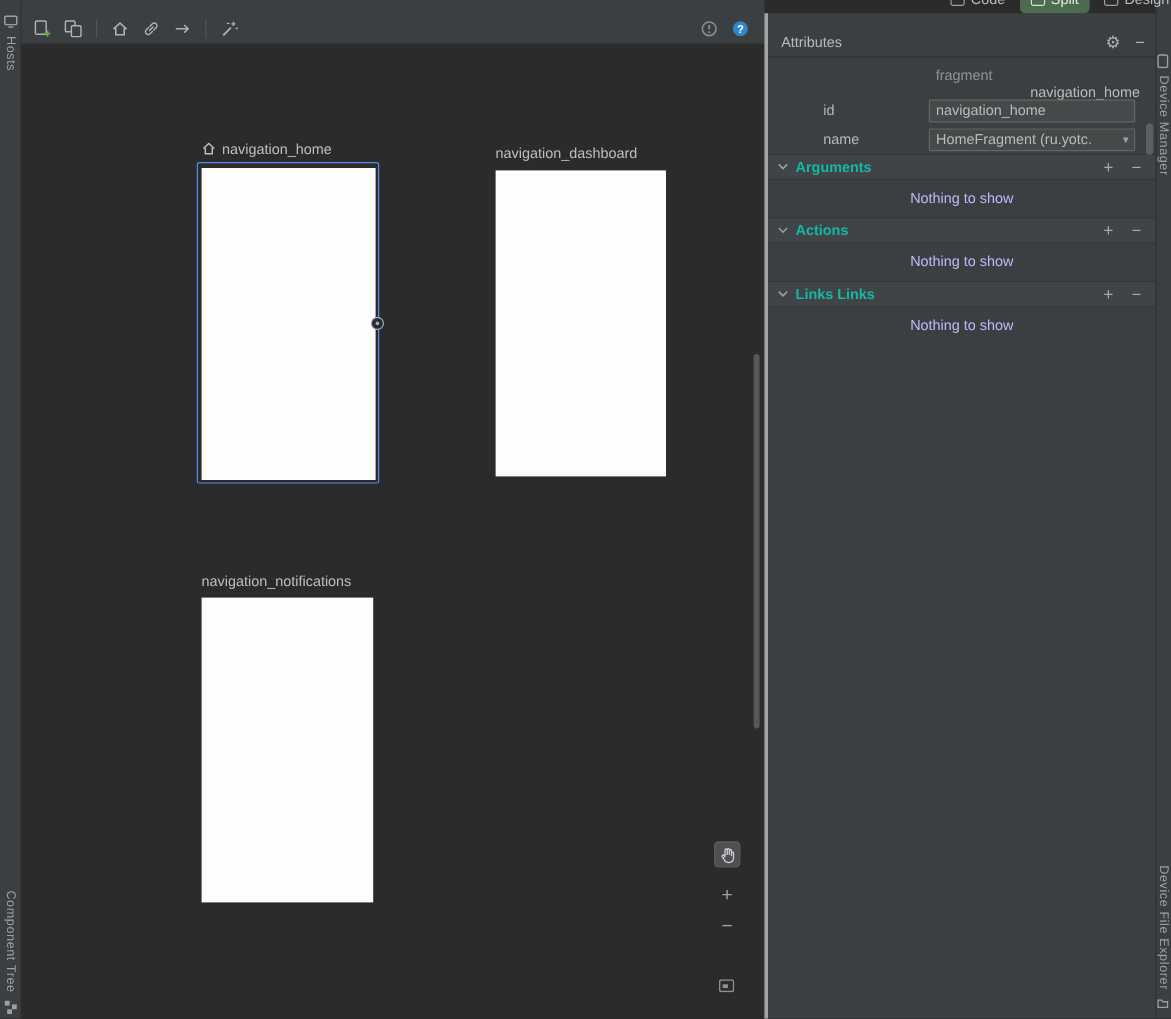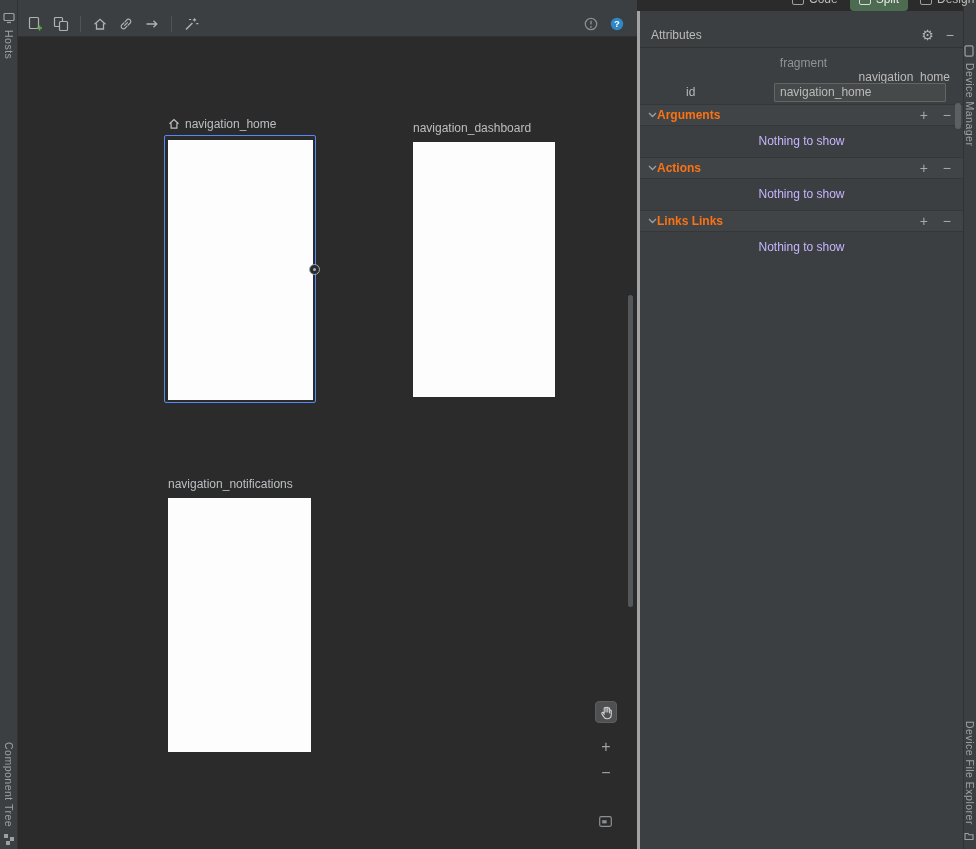--- a/index.html
+++ b/index.html
@@ -63,21 +63,21 @@
   .field-input { flex:1; height:19px; background:#45494a; border:1px solid #646464; color:#bbbbbb;
                  font-family:"Liberation Sans", sans-serif; font-size:12px; padding:0 5px; border-radius:1px; }
   .combo { flex:1; height:19px; background:#45494a; border:1px solid #646464; border-radius:1px; display:flex; align-items:center; padding:0 3px 0 5px; cursor:pointer; overflow:hidden; }
   .combo-text { flex:1; white-space:nowrap; overflow:hidden; color:#bbbbbb; }
   .combo-arrow { font-size:8px; color:#9da0a3; margin-left:3px; }
 
   .section { margin-top:0; }
   .section:first-of-type { margin-top:6px; }
   .section-header { height:22px; background:#414446; border-top:1px solid #343638; border-bottom:1px solid #343638;
                     display:flex; align-items:center; padding:0 12px 0 8px; cursor:pointer; }
-  .section-title { font-weight:bold; color:#f97316; font-size:12px; }
+  .section-title { font-weight:bold; color:#14b8a6; margin-left:6px; font-size:12px; }
   .section-header .hspacer { flex:1; }
   .sec-btn { background:none; border:none; color:#a7aaac; font-size:14px; line-height:14px; cursor:pointer; padding:0; }
   .sec-btn.plus { margin-right:15px; }
   .section-empty { height:31px; line-height:31px; text-align:center; color:#c4b5fd; font-size:12px; cursor:default; }
 
   .panel-scroll-thumb { position:absolute; right:2px; top:92px; width:6px; height:26px; background:#5d6062; border-radius:3px; cursor:pointer; }
 
   svg { display:block; }
 </style>
 </head>
@@ -216,20 +216,27 @@
         </svg>
       <span class="type-label">fragment</span>
       <span class="type-value">navigation_home</span>
     </div>
 
     <div class="fields">
       <div class="field-row">
         <span class="field-label">id</span>
         <input class="field-input" value="navigation_home" style="">
       </div>
+      <div class="field-row">
+        <span class="field-label">name</span>
+        <div class="combo">
+          <span class="combo-text">HomeFragment (ru.yotc.</span>
+          <span class="combo-arrow">▼</span>
+        </div>
+      </div>
     </div>
 
     <div class="section">
       <div class="section-header">
         <svg width="9" height="6" viewBox="0 0 9 6">
             <path d="M1 1l3.5 3.5L8 1" fill="none" stroke="#9da0a3" stroke-width="1.3"></path>
           </svg>
         <span class="section-title">Arguments</span>
         <span class="hspacer"></span>
         <button class="sec-btn plus">+</button>

